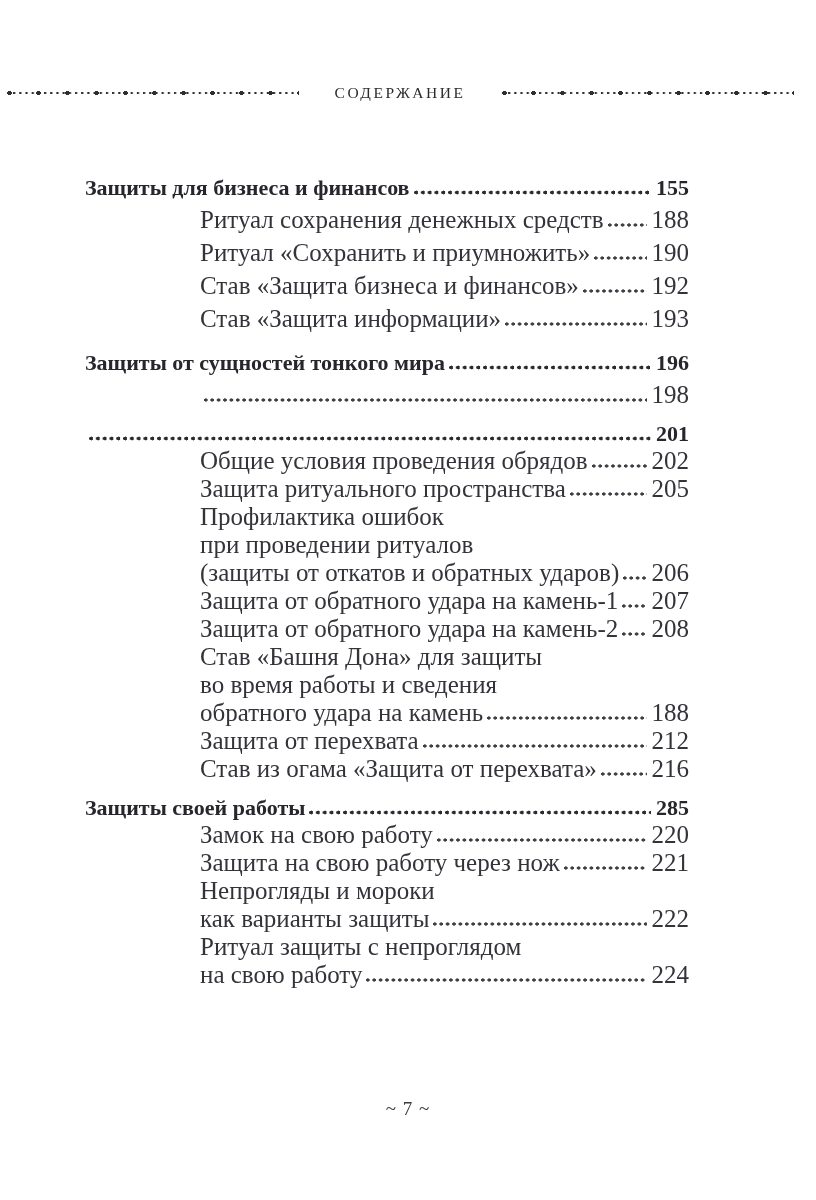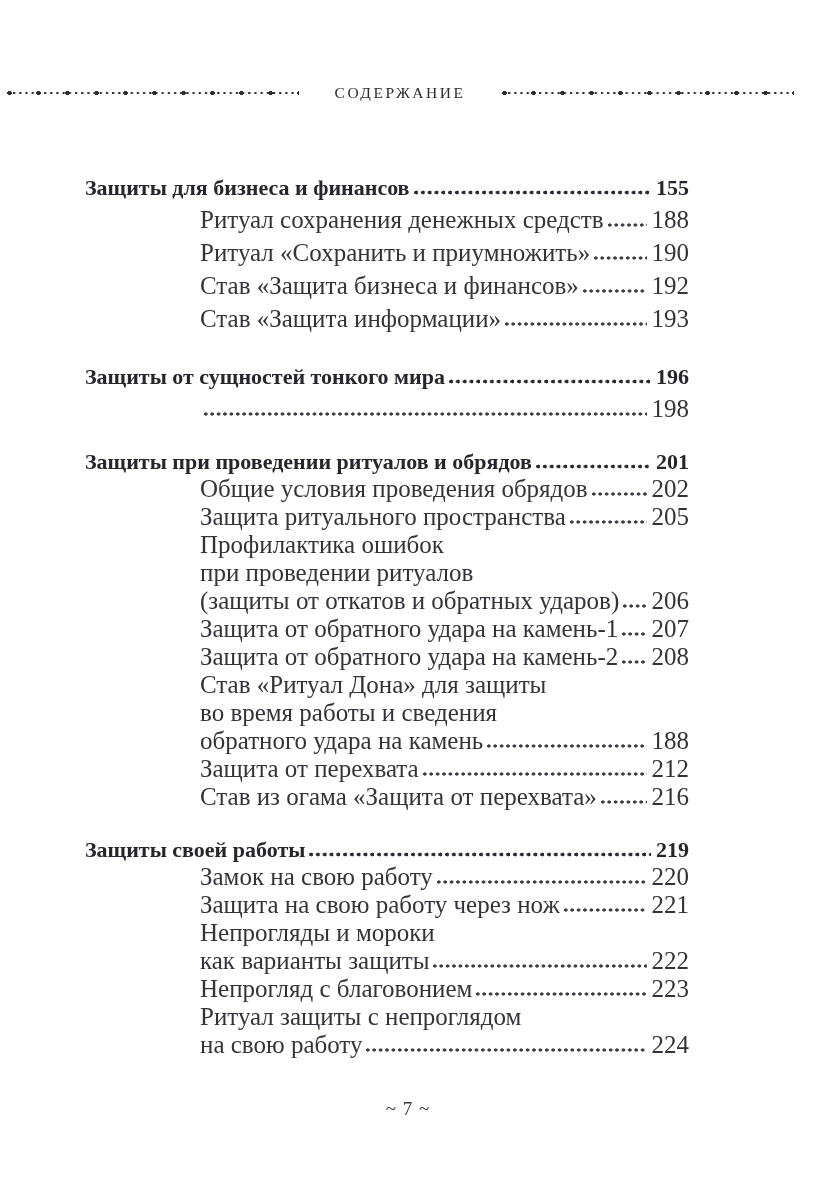--- a/index.html
+++ b/index.html
@@ -27,21 +27,21 @@
   }
   .toc-title {
     font-size: 15.5px; font-weight: 400;
     letter-spacing: 2.5px; color: #2b2b31;
     margin: 0 36px; white-space: nowrap;
   }
 
   
   .toc { position: absolute; left: 85px; top: 168px; width: 604px; }
   .section { --lh: 33px; }
-  .section + .section { margin-top: 24px; font-family: Liberation Serif, serif; }
+  .section + .section { margin-top: 10px; font-family: Liberation Serif, serif; }
   .section:nth-of-type(n+3) { --lh: 28px; }
 
   .toc-row { display: flex; align-items: flex-end; height: var(--lh); font-size: 25px; }
   .toc-row.head { font-weight: 700; font-size: 22px; color: #26262c; }
   .toc-row.entry, .toc-row.cont { padding-left: 115px; color: #33333a; }
   .txt { white-space: nowrap; }
   .pg  { white-space: nowrap; }
 
   .leader {
     flex: 1; height: 4px; margin: 0 5px 7px 4px;
@@ -105,21 +105,20 @@
           <span class="leader"></span>
           <span class="pg">196</span>
         </div>
         <div class="toc-row entry">
           <span class="leader"></span>
           <span class="pg">198</span>
         </div>
       </section>
       <section class="section">
         <div class="toc-row head">
-          <span class="txt">Защиты при проведении ритуалов и обрядов</span>
           <span class="leader"></span>
           <span class="pg">201</span>
         </div>
         <div class="toc-row entry">
           <span class="txt">Общие условия проведения обрядов</span>
           <span class="leader"></span>
           <span class="pg">202</span>
         </div>
         <div class="toc-row entry">
           <span class="txt">Защита ритуального пространства</span>
@@ -141,21 +140,21 @@
           <span class="txt">Защита от обратного удара на камень-1</span>
           <span class="leader"></span>
           <span class="pg">207</span>
         </div>
         <div class="toc-row entry">
           <span class="txt">Защита от обратного удара на камень-2</span>
           <span class="leader"></span>
           <span class="pg">208</span>
         </div>
         <div class="toc-row cont">
-          <span class="txt">Став «Ритуал Дона» для защиты</span>
+          <span class="txt">Став «Башня Дона» для защиты</span>
         </div>
         <div class="toc-row cont">
           <span class="txt">во время работы и сведения</span>
         </div>
         <div class="toc-row entry">
           <span class="txt">обратного удара на камень</span>
           <span class="leader"></span>
           <span class="pg">188</span>
         </div>
         <div class="toc-row entry">
@@ -166,44 +165,39 @@
         <div class="toc-row entry">
           <span class="txt">Став из огама «Защита от перехвата»</span>
           <span class="leader"></span>
           <span class="pg">216</span>
         </div>
       </section>
       <section class="section">
         <div class="toc-row head">
           <span class="txt">Защиты своей работы</span>
           <span class="leader"></span>
-          <span class="pg">219</span>
+          <span class="pg">285</span>
         </div>
         <div class="toc-row entry">
           <span class="txt">Замок на свою работу</span>
           <span class="leader"></span>
           <span class="pg">220</span>
         </div>
         <div class="toc-row entry">
           <span class="txt">Защита на свою работу через нож</span>
           <span class="leader"></span>
           <span class="pg">221</span>
         </div>
         <div class="toc-row cont">
           <span class="txt">Непрогляды и мороки</span>
         </div>
         <div class="toc-row entry">
           <span class="txt">как варианты защиты</span>
           <span class="leader"></span>
           <span class="pg">222</span>
-        </div>
-        <div class="toc-row entry">
-          <span class="txt">Непрогляд с благовонием</span>
-          <span class="leader"></span>
-          <span class="pg">223</span>
         </div>
         <div class="toc-row cont">
           <span class="txt">Ритуал защиты с непроглядом</span>
         </div>
         <div class="toc-row entry">
           <span class="txt">на свою работу</span>
           <span class="leader"></span>
           <span class="pg">224</span>
         </div>
       </section>

